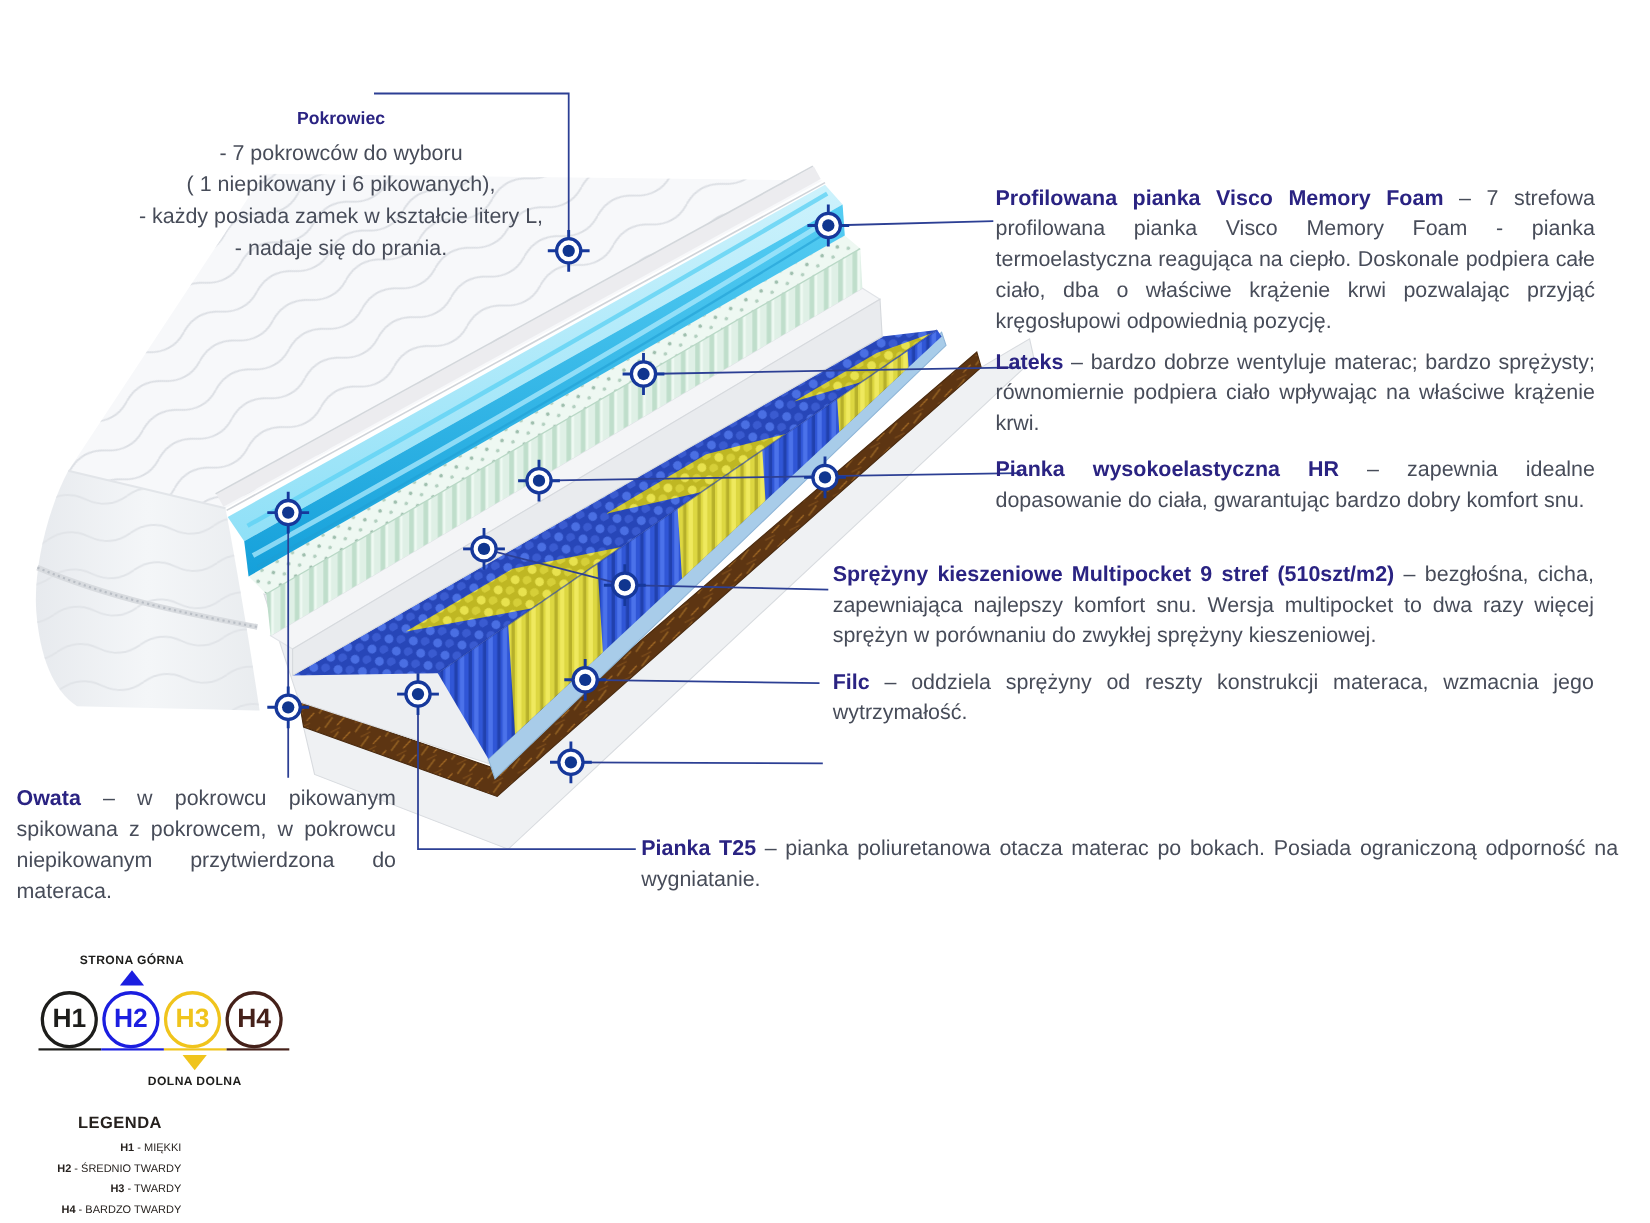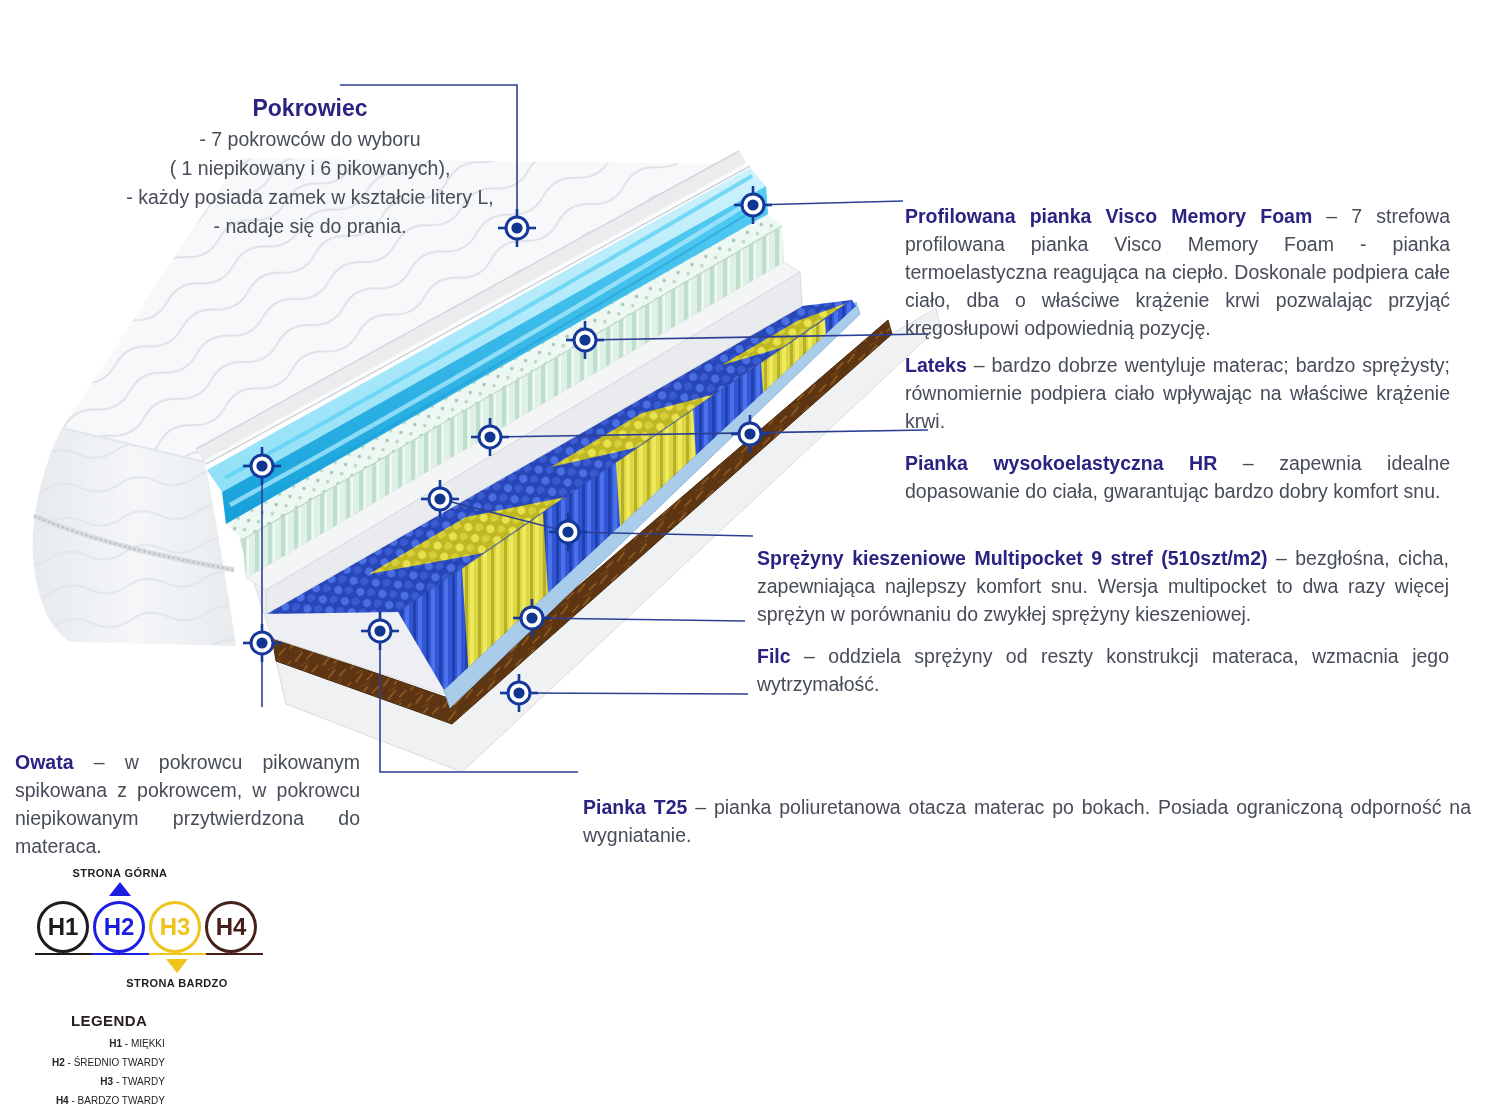--- a/index.html
+++ b/index.html
@@ -1,25 +1,25 @@
 <!DOCTYPE html>
 <html><head>
 <meta charset="utf-8">
 <style>
   html,body{margin:0;padding:0;background:#ffffff;}
   .stage{position:relative;width:1500px;height:1112px;background:#ffffff;overflow:hidden;
          font-family:"Liberation Sans",sans-serif;-webkit-font-smoothing:antialiased;}
   svg.art{position:absolute;left:0;top:0;width:1500px;height:1112px;}
 
   
-  .sec{position:absolute;text-align:justify;font-size:19.5px;line-height:28px;color:#474c59;margin-top:36px;}
+  .sec{position:absolute;text-align:justify;font-size:19.5px;line-height:28px;color:#474c59;}
   .sec .hd{color:#2a2382;font-weight:700;}
   .pok{position:absolute;left:80px;top:94px;width:460px;text-align:center;color:#474c59;
        font-size:19.5px;line-height:29px;}
-  .pok .hd{display:block;color:#2a2382;font-weight:700;font-size:23px;margin-bottom:2px;}
+  .pok .hd{display:block;color:#2a2382;font-weight:700;font-size:16px;margin-bottom:2px;}
 
   
   .hw-label{position:absolute;width:140px;text-align:center;font-size:11px;font-weight:700;
             letter-spacing:.4px;color:#1d1d1b;}
   .tri-up{position:absolute;left:109px;top:882px;width:0;height:0;
           border-left:11px solid transparent;border-right:11px solid transparent;
           border-bottom:14px solid #1b1ee0;}
   .tri-down{position:absolute;left:166px;top:959px;width:0;height:0;
           border-left:11px solid transparent;border-right:11px solid transparent;
           border-top:14px solid #f0c41c;}
@@ -263,21 +263,21 @@
     <div class="hc h3">H3</div>
     <div class="hc h4">H4</div>
   </div>
   <div class="hrule">
     <span class="s1"></span>
       <span class="s2"></span>
       <span class="s3"></span>
       <span class="s4"></span>
   </div>
   <div class="tri-down"></div>
-  <div class="hw-label" style="left:107px;top:977px;">STRONA BARDZO</div>
+  <div class="hw-label" style="left:107px;top:977px;">DOLNA DOLNA</div>
 
   <div class="legend">
     <div class="lt">LEGENDA</div>
     <div class="li"><span class="k">H1</span> <span>- MIĘKKI</span></div>
     <div class="li"><span class="k">H2</span> <span>- ŚREDNIO TWARDY</span></div>
     <div class="li"><span class="k">H3</span> <span>- TWARDY</span></div>
     <div class="li"><span class="k">H4</span> <span>- BARDZO TWARDY</span></div>
   </div>
 
 </div>

